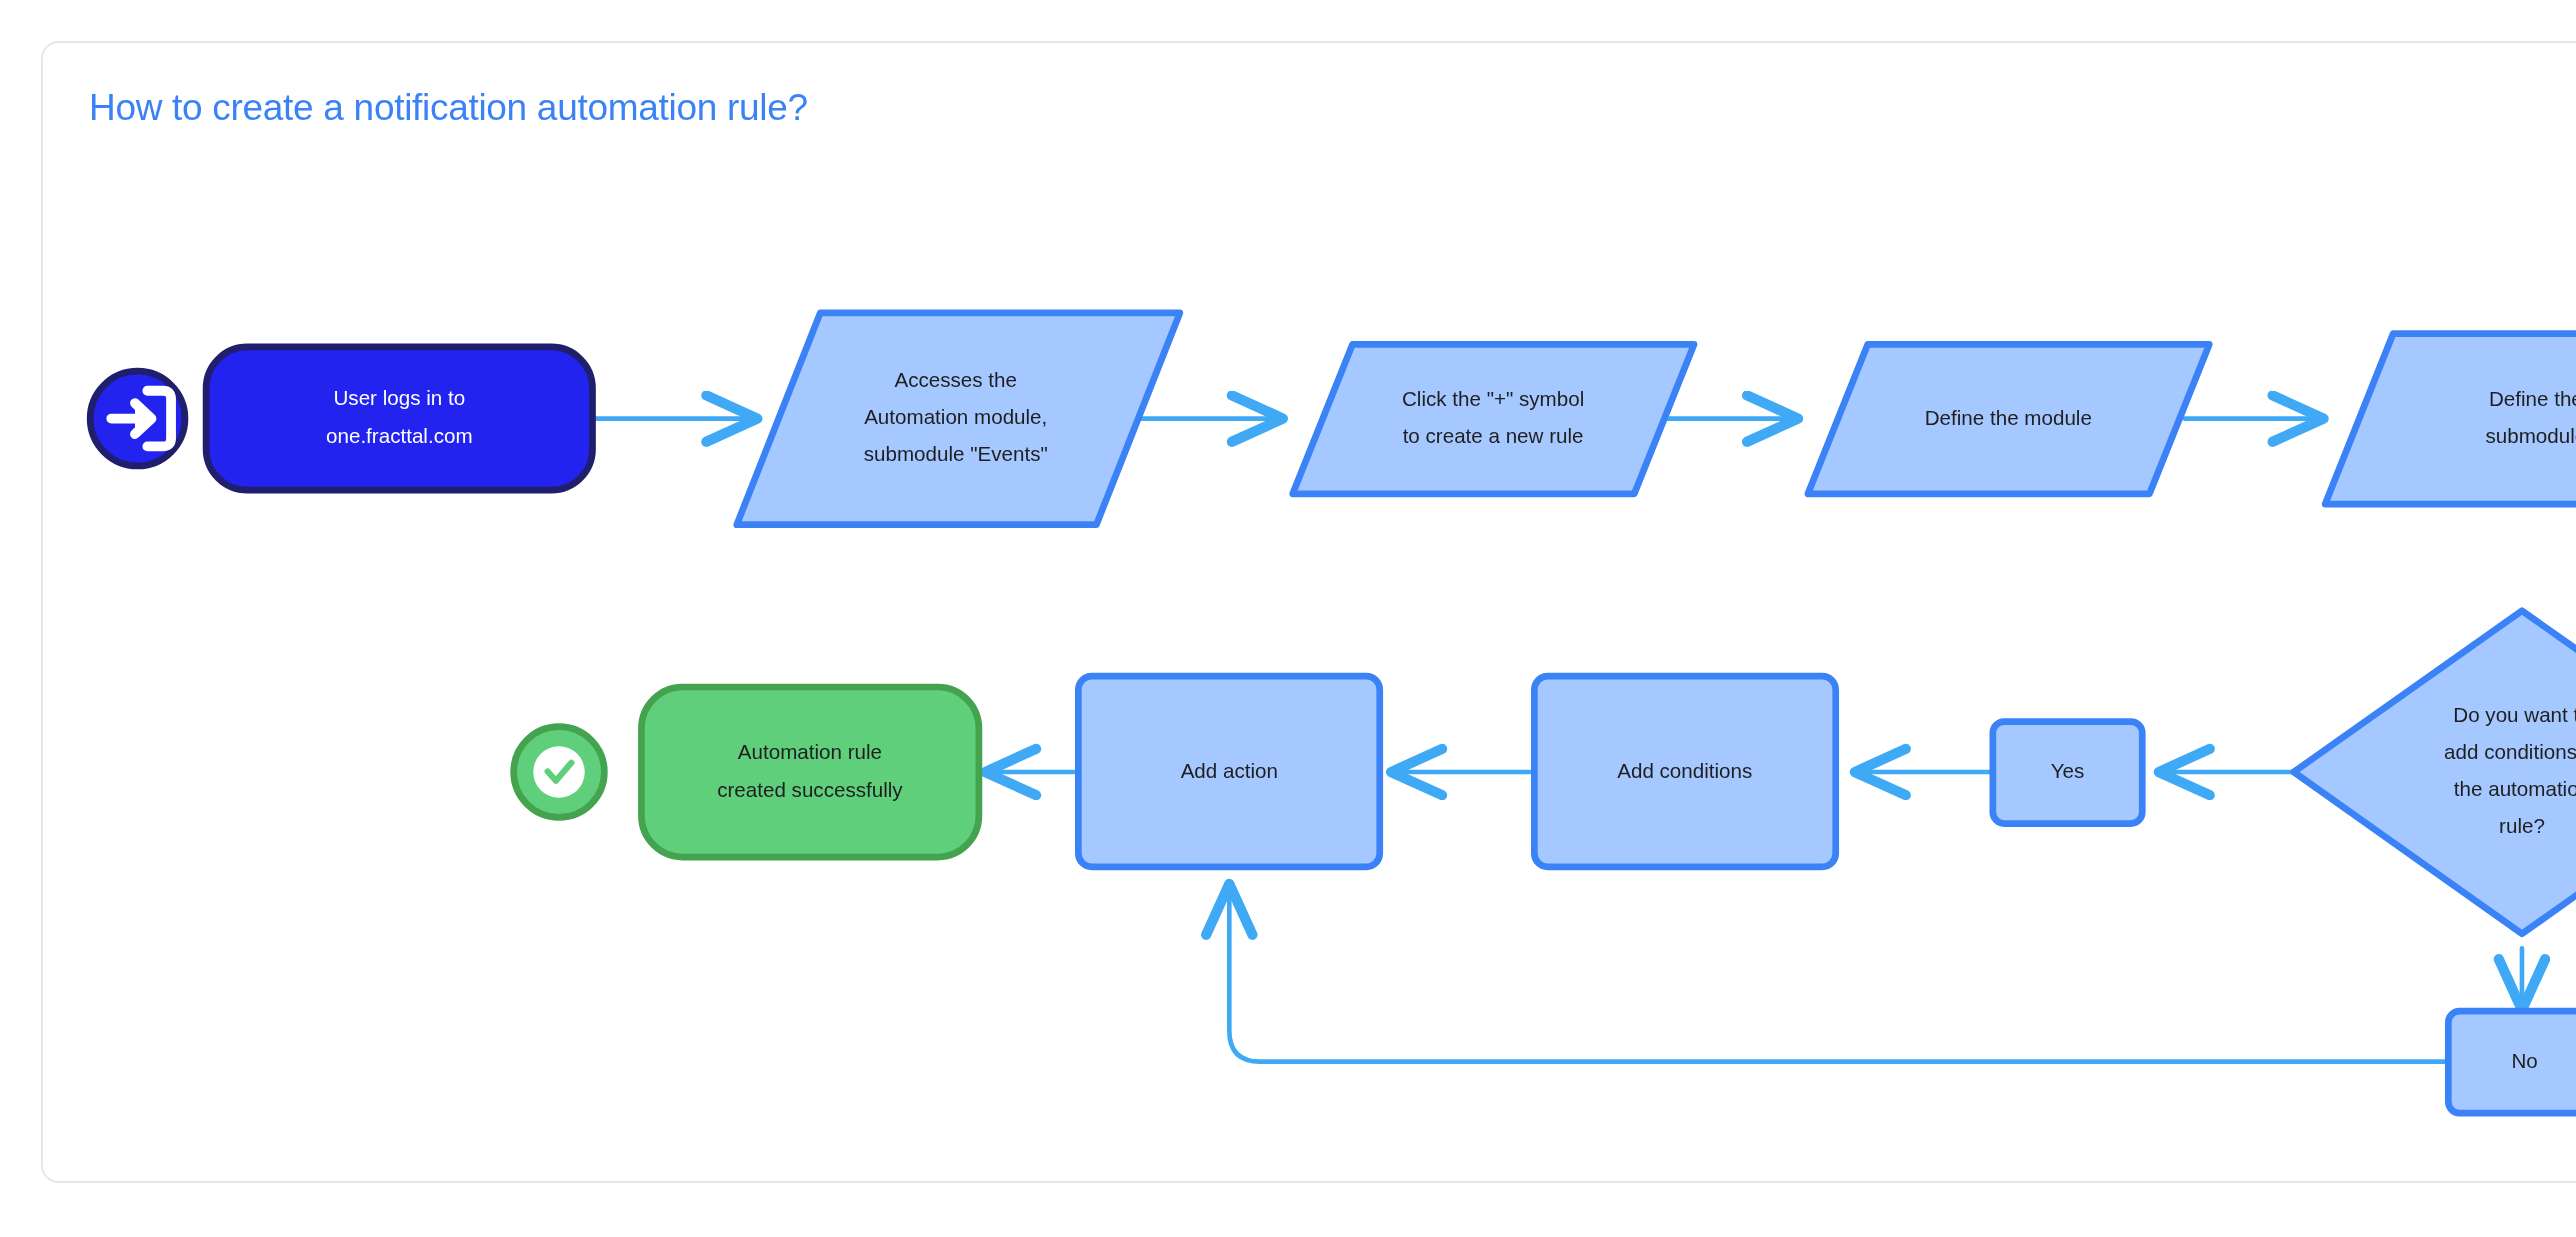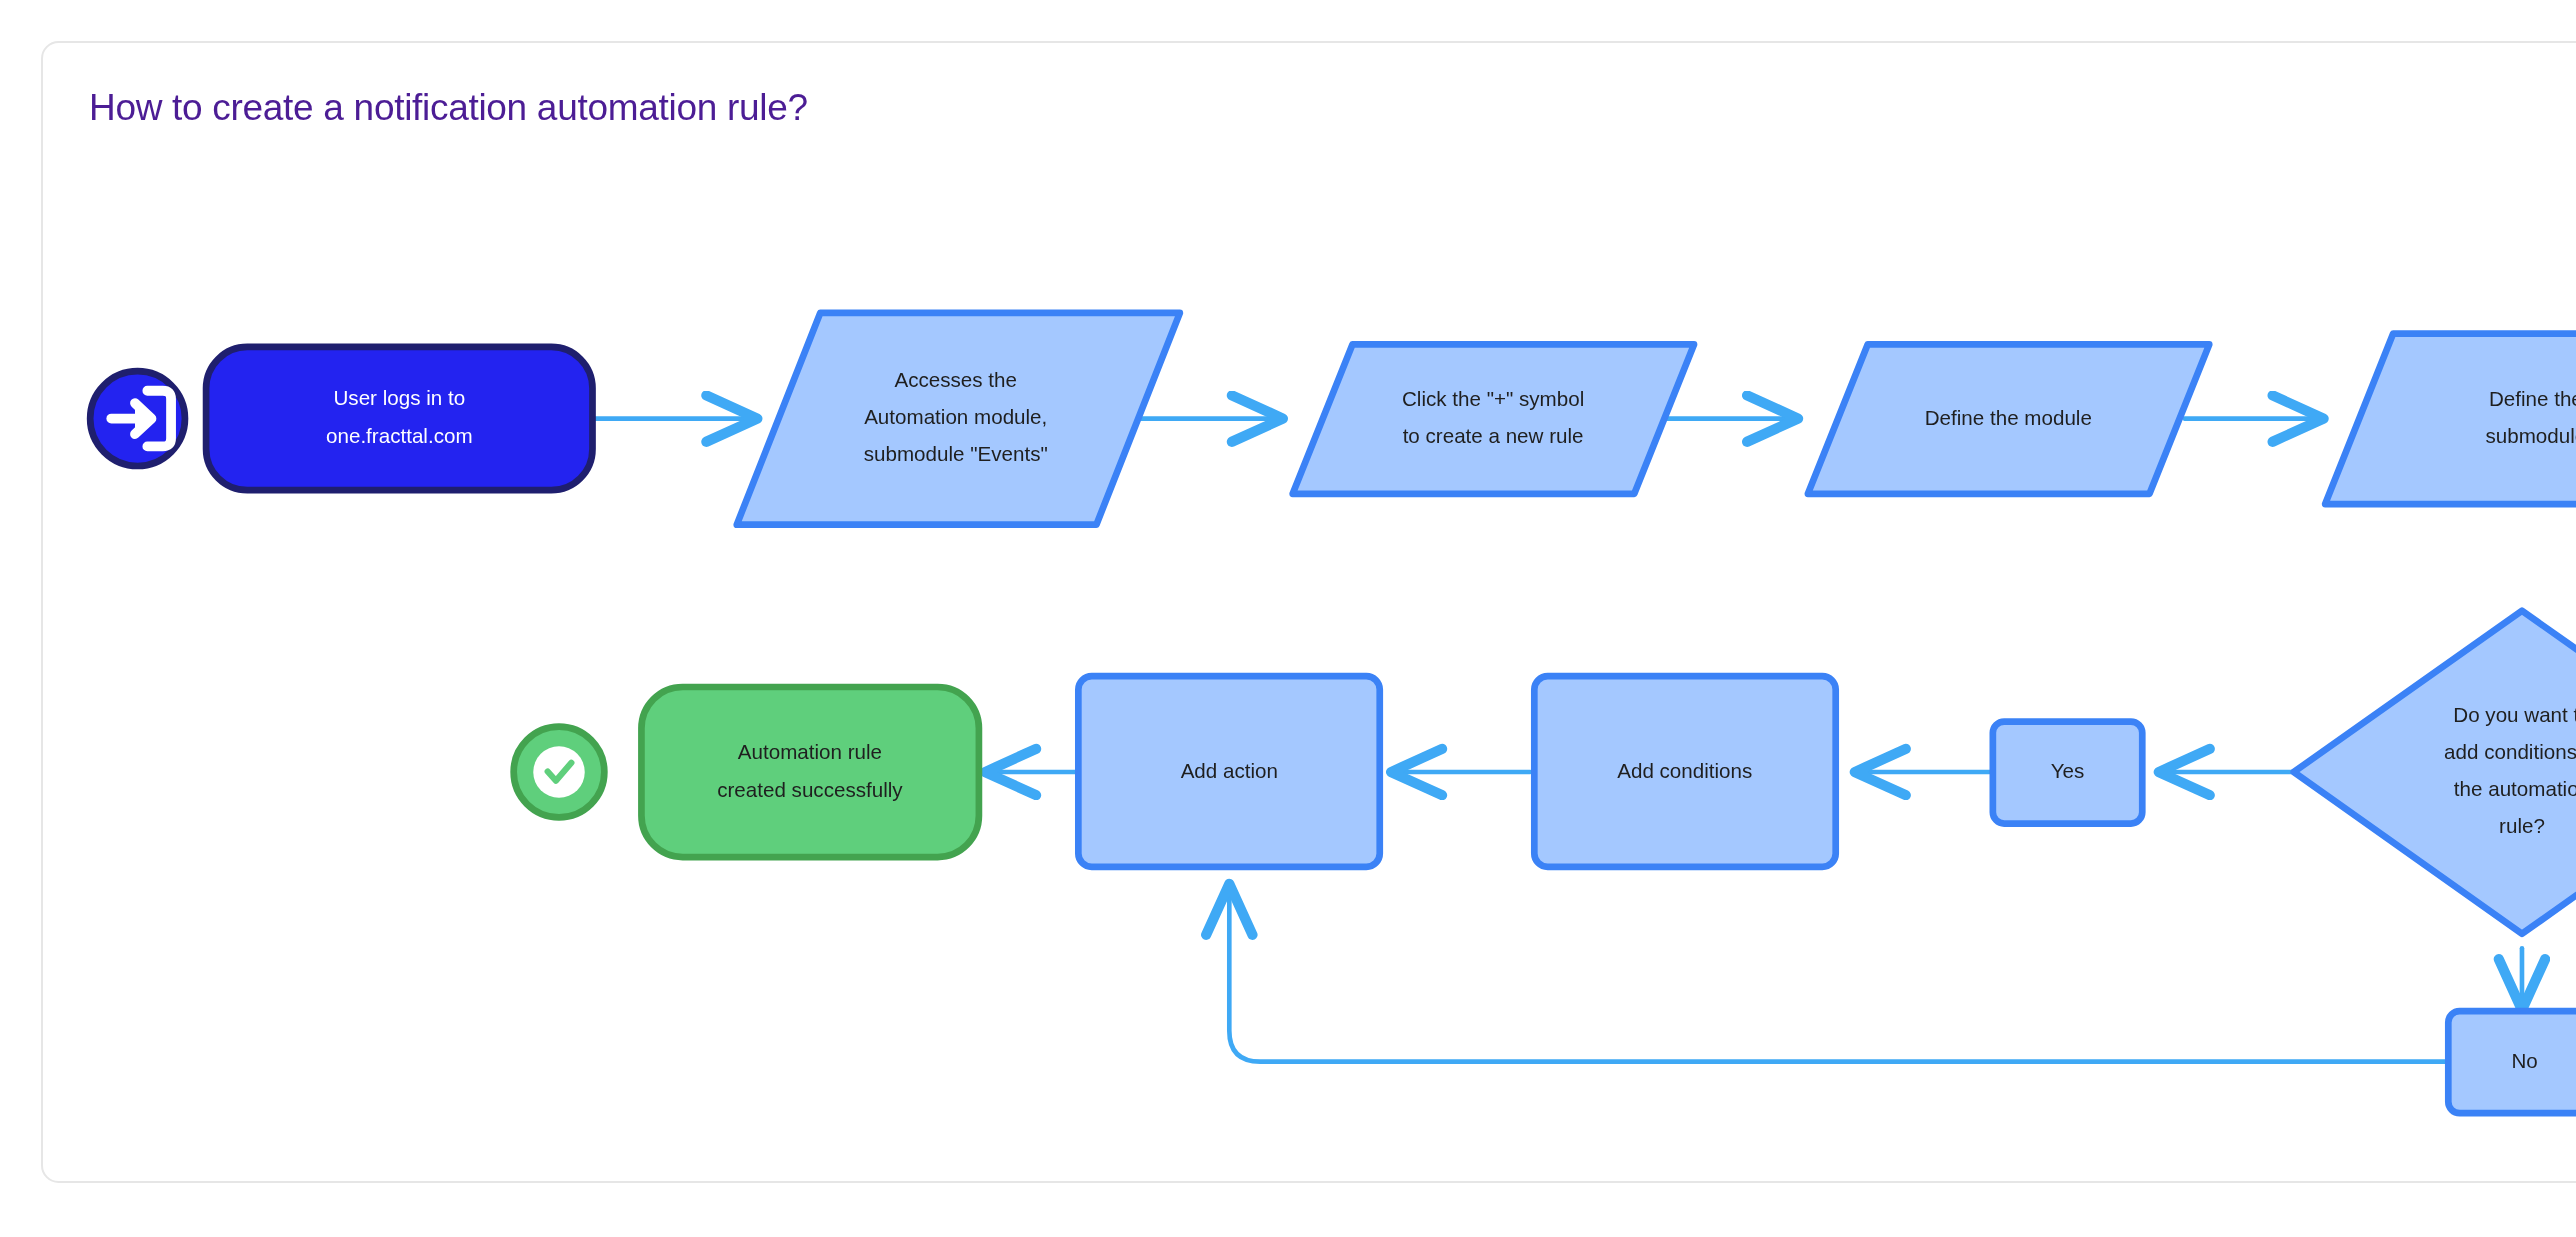--- a/index.html
+++ b/index.html
@@ -24,21 +24,21 @@
     background: #ffffff;
     border: 2.1px solid #e6e6e6;
     border-radius: 17.5px;
     box-sizing: border-box;
   }
   #page-title {
     position: absolute;
     left: 89px;
     top: 87px;
     font-size: 37px;
-    color: #4c1d95;
+    color: #3b82f6;
     font-weight: 400;
     letter-spacing: -0.3px;
     white-space: nowrap;
   }
   #flow {
     position: absolute;
     left: 0;
     top: 0;
     width: 3454px;
     height: 1238px;

